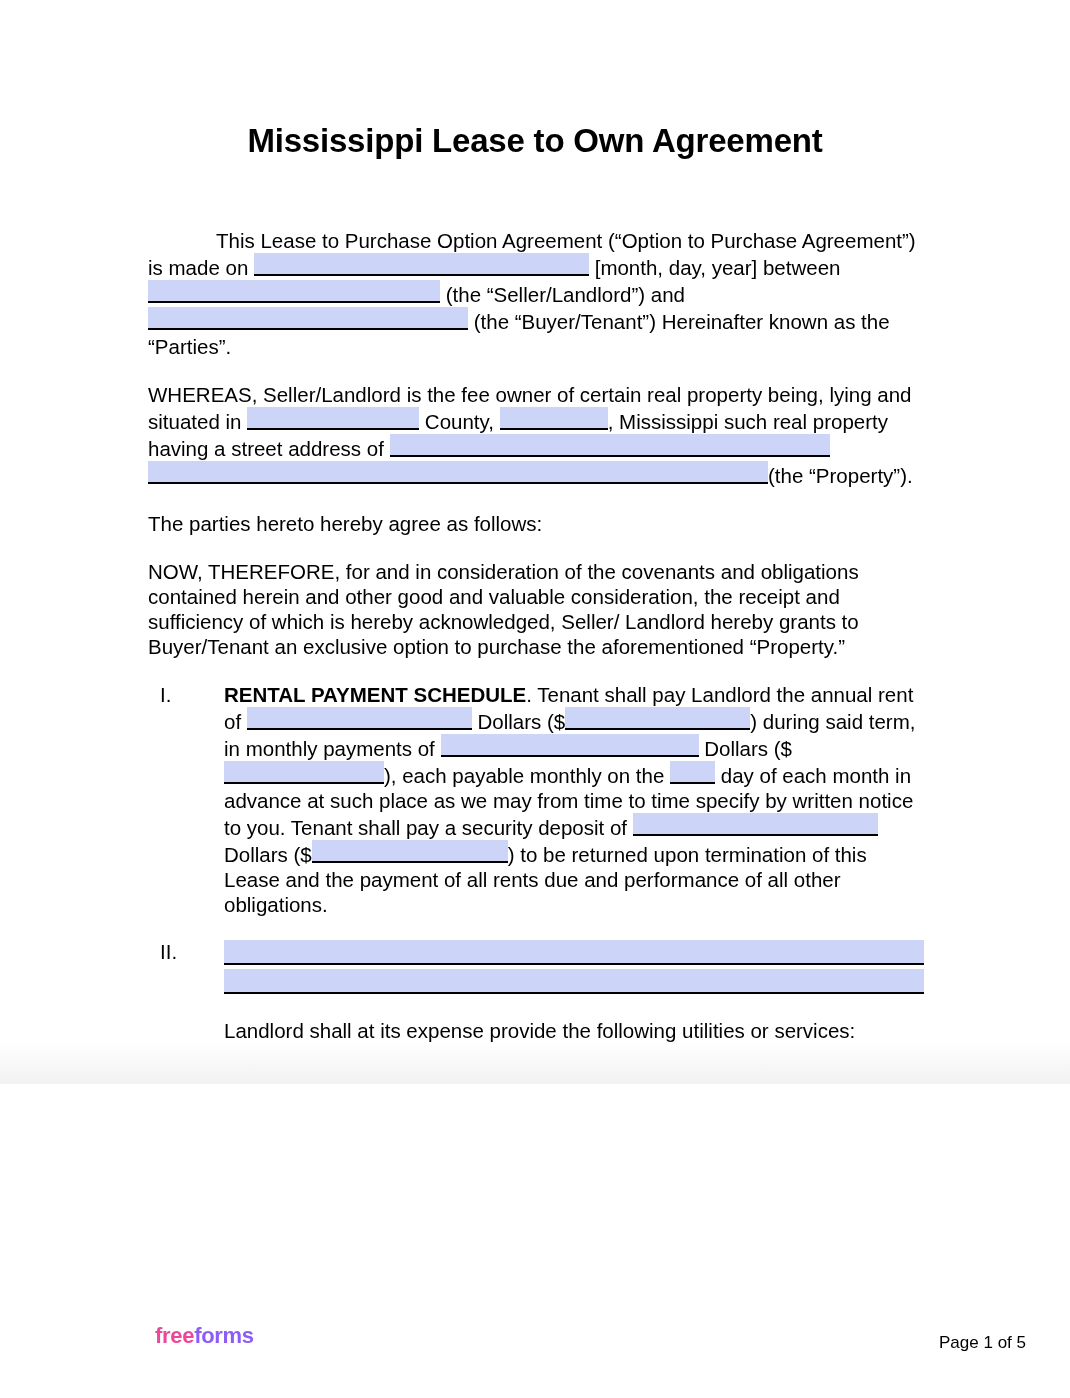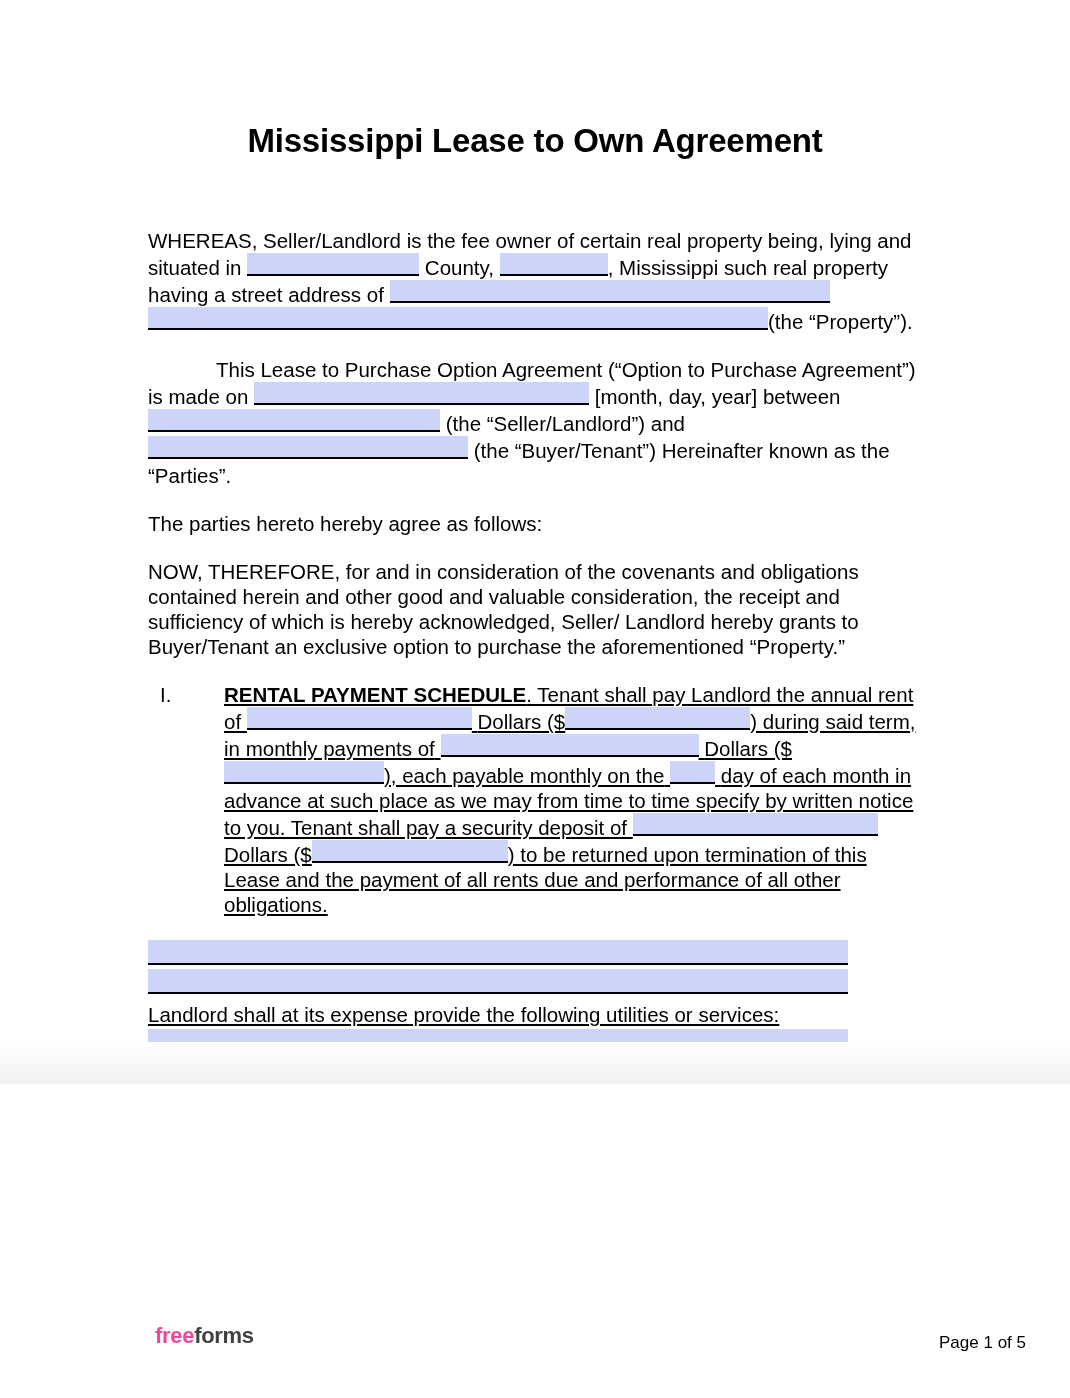--- a/index.html
+++ b/index.html
@@ -68,22 +68,22 @@
   .clause-num {
     width: 76px;
     flex: 0 0 76px;
     padding-left: 12px;
     box-sizing: border-box;
   }
   .clause-body {
     flex: 1 1 auto;
   }
   .clause-body .ctitle { font-weight: bold; }
-  .clause-body p { margin: 0; text-decoration: underline; }
-  .clause-body p.gap { margin-top: 8px; }
+  .clause-body p { margin: 0; }
+  .clause-body p.gap { margin-top: 24px; }
 
   
   .blank {
     display: inline-block;
     background: #ccd4f7;
     border-bottom: 2px solid #000000;
     vertical-align: baseline;
     height: 21px;
     line-height: 21px;
     margin-bottom: -1px;
@@ -118,54 +118,54 @@
   
   .footer-logo {
     position: absolute;
     left: 155px;
     top: 1323px;
     font-size: 22px;
     font-weight: bold;
     letter-spacing: -0.3px;
   }
   .logo-free  { color: #ec4899; }
-  .logo-forms { color: #404040; text-align: center; }
+  .logo-forms { color: #8b5cf6; text-align: center; }
 
   .footer-page {
     position: absolute;
     right: 44px;
     top: 1333px;
     font-size: 17px;
     color: #000000;
   }
 </style>
 </head>
 <body>
 
 <div class="page">
 
   <div class="doc-title">Mississippi Lease to Own Agreement</div>
 
   <div class="body-wrap">
-
-    <p class="para"><span>WHEREAS, Seller/Landlord is the fee owner of certain real property being, lying and situated in</span>
-      <span class="blank w-county"></span>
-      <span>County,</span>
-      <span class="blank w-state"></span><span>, Mississippi such real property having a street address of</span>
-      <span class="blank w-addr1"></span>
-      <span class="blank w-addr2"></span><span>(the “Property”).</span>
-    </p>
 
     <p class="para first"><span>This Lease to Purchase Option Agreement (“Option to Purchase Agreement”) is made on</span>
       <span class="blank w-date"></span>
       <span>[month, day, year] between</span>
       <span class="blank w-seller"></span>
       <span>(the “Seller/Landlord”) and</span>
       <span class="blank w-buyer"></span>
       <span>(the “Buyer/Tenant”) Hereinafter known as the “Parties”.</span>
+    </p>
+
+    <p class="para"><span>WHEREAS, Seller/Landlord is the fee owner of certain real property being, lying and situated in</span>
+      <span class="blank w-county"></span>
+      <span>County,</span>
+      <span class="blank w-state"></span><span>, Mississippi such real property having a street address of</span>
+      <span class="blank w-addr1"></span>
+      <span class="blank w-addr2"></span><span>(the “Property”).</span>
     </p>
 
 
     <p class="para">The parties hereto hereby agree as follows:</p>
 
     <p class="para">NOW, THEREFORE, for and in consideration of the covenants and obligations contained herein and other good and valuable consideration, the receipt and sufficiency of which is hereby acknowledged, Seller/ Landlord hereby grants to Buyer/Tenant an exclusive option to purchase the aforementioned “Property.”</p>
 
     <div class="clause">
       <div class="clause-num">I.</div>
       <div class="clause-body">
@@ -176,20 +176,21 @@
           <span>Dollars ($</span><span class="blank w-amt4"></span><span>), each payable monthly on the</span>
           <span class="blank w-day"></span>
           <span>day of each month in advance at such place as we may from time to time specify by written notice to you. Tenant shall pay a security deposit of</span>
           <span class="blank w-dep1"></span>
           <span>Dollars ($</span><span class="blank w-dep2"></span><span>) to be returned upon termination of this Lease and the payment of all rents due and performance of all other obligations.</span>
         </p>
       </div>
     </div>
 
     <div class="clause">
+      <div class="clause-num">II.</div>
       <div class="clause-body">
         <span class="blankline"></span>
         <span class="blankline second"></span>
         <p class="gap">Landlord shall at its expense provide the following utilities or services:</p>
         <span class="blankline single"></span>
       </div>
     </div>
 
   </div>
 

